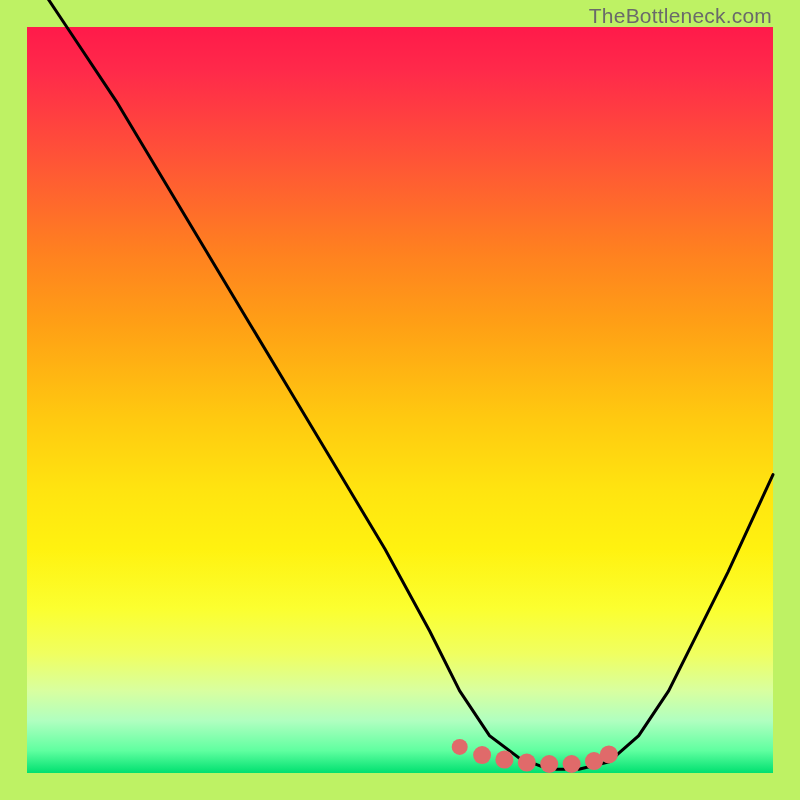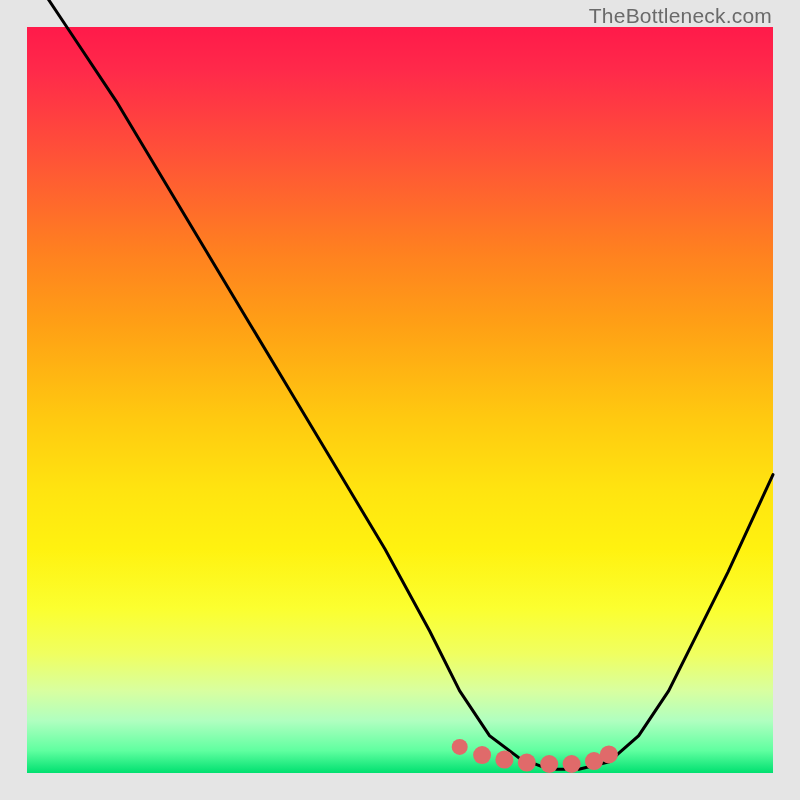--- a/index.html
+++ b/index.html
@@ -1,21 +1,21 @@
 <!DOCTYPE html>
 <html><head>
 <meta charset="utf-8">
 <style>
   * { margin: 0; padding: 0; box-sizing: border-box; }
   html, body { width: 800px; height: 800px; overflow: hidden; background: #000; }
   .chart-container {
     position: relative;
     width: 800px;
     height: 800px;
-    background: #e5e5e5;
+    background: #bef264;
   }
   .plot-area {
     position: absolute;
     left: 27px;
     top: 27px;
     width: 746px;
     height: 746px;
     background: linear-gradient(to bottom,
       #ff1a4a 0%,
       #ff2a4a 6%,

